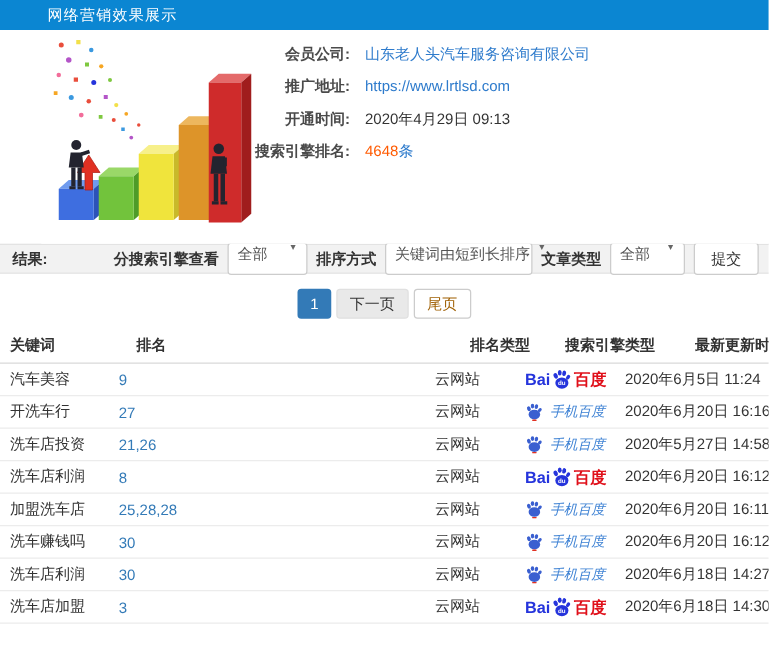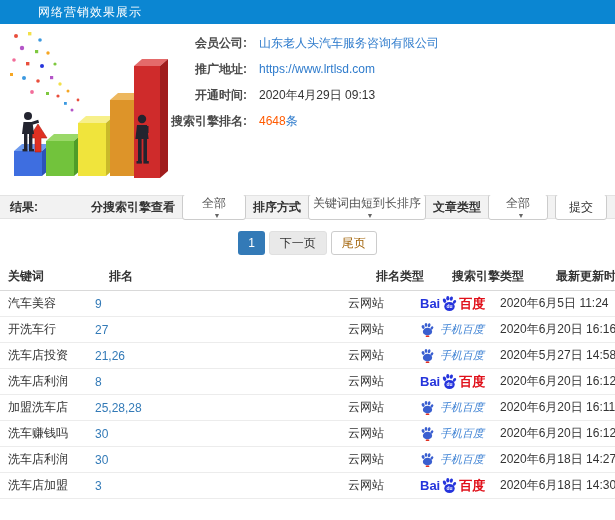--- a/index.html
+++ b/index.html
@@ -8,43 +8,43 @@
     font-family:"Liberation Sans","DejaVu Sans",sans-serif;
     font-size:12px; color:#333; background:#fff; overflow:hidden;
   }
   
   .titlebar {
     height:24px; background:#0b86d2; color:#fff;
     display:flex; align-items:center; padding-left:38px;
     font-size:12px; letter-spacing:1px;
   }
   
-  .top-section { position:relative; height:171px; background:#fff; }
+  .top-section { position:relative; height:171px; background:#fff;margin-left:33px; }
   .illustration { position:absolute; left:2px; top:2px; width:172px; height:162px; }
   .info { position:absolute; left:155px; top:6px; }
   .info-row { display:flex; line-height:26px; }
   .info-label { width:92px; text-align:right; color:#4a4a4a; font-weight:bold; }
   .info-value { margin-left:12px; }
   .link { color:#2e7bcc; text-decoration:none; cursor:pointer; }
   .val-text { color:#333; }
   .rank-count { color:#ff5a00; }
   .rank-unit { color:#2e7bcc; }
   
   .filterbar {
     height:24px; background:#f2f2f2;
     border-top:1px solid #e3e3e3; border-bottom:1px solid #e3e3e3;
     display:flex; align-items:center; padding:0 8px 0 10px;
   }
   .result-label { font-weight:bold; color:#333; }
   .filter-right { margin-left:auto; display:flex; align-items:center; gap:7px; }
   .filter-label { font-weight:bold; color:#333; white-space:nowrap; }
   .select {
     height:26px; background:#fff; border:1px solid #ccc; border-radius:3px;
-    display:flex; align-items:center; justify-content:space-between;
-    padding:0 7px; color:#555; cursor:pointer; white-space:nowrap;flex-direction:column;
+    display:flex; justify-content:space-between;
+    padding:0 7px; color:#555; cursor:pointer; white-space:nowrap;
   }
   .sel-engine { width:64px; } .sel-sort { width:118px; } .sel-article { width:60px; }
   .select .arrow { font-size:7px; color:#666; margin-left:6px; }
   .submit-btn {
     height:26px; padding:0 13px; background:#fff; border:1px solid #ccc;
     border-radius:3px; color:#333; cursor:pointer; font-size:12px;
   }
   
   .pagination { display:flex; justify-content:center; gap:4px; padding-top:12px; height:36px; }
   .page-btn {

